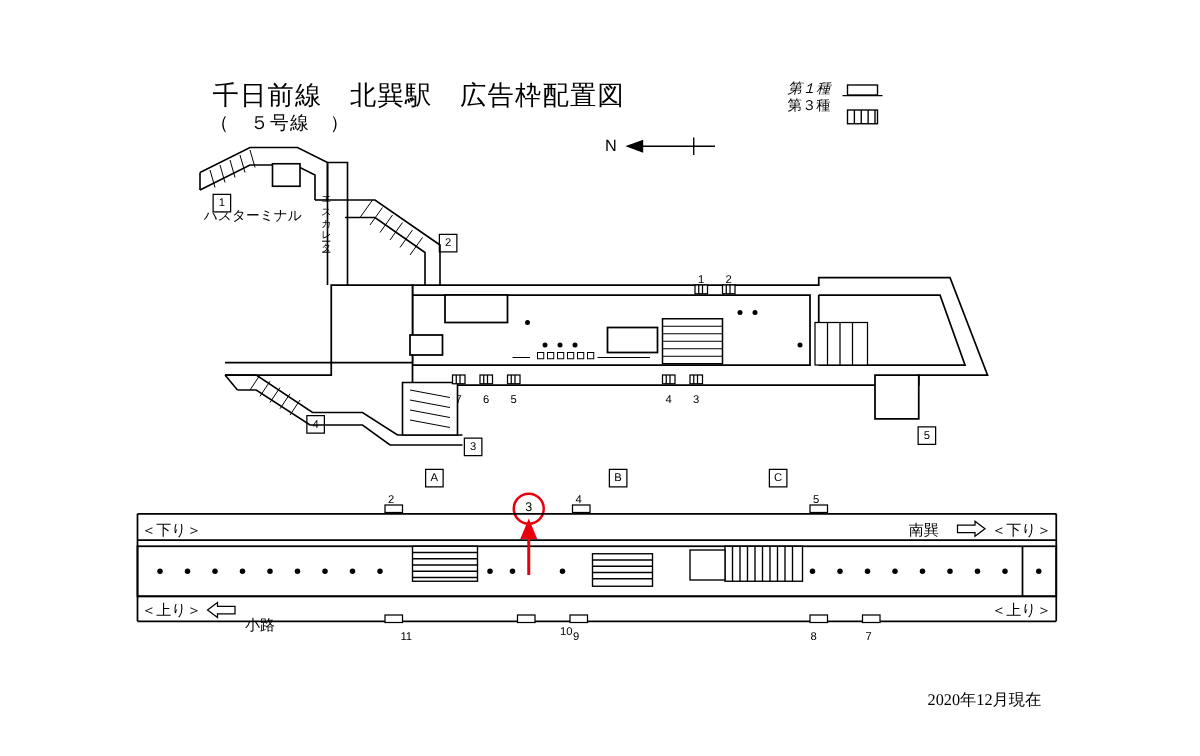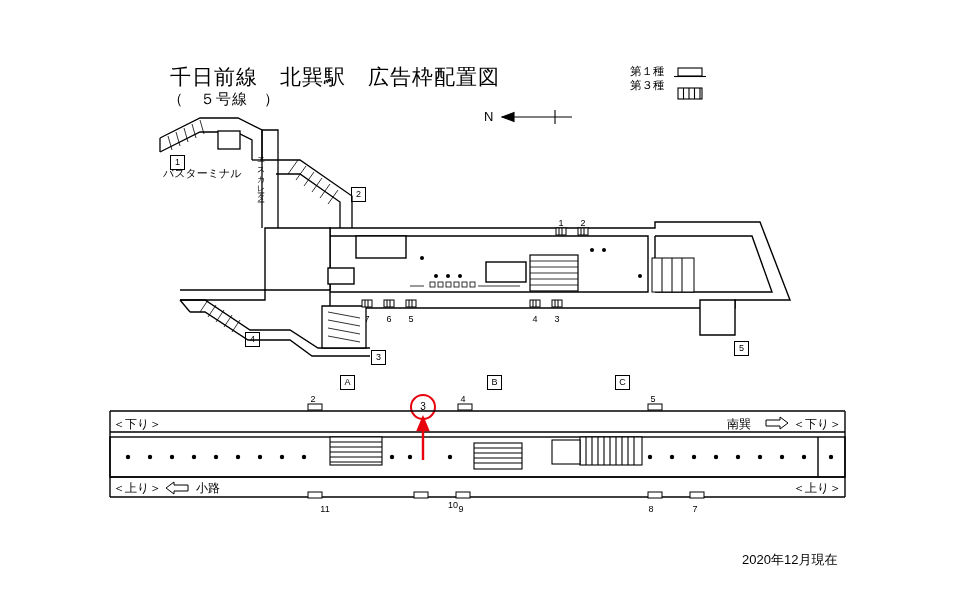--- a/index.html
+++ b/index.html
@@ -7,41 +7,41 @@
        font-family:"Liberation Sans", sans-serif;color:#000;}
   #stage{position:absolute;left:0;top:0;width:960px;height:605px;}
   svg{position:absolute;left:0;top:0;width:960px;height:605px;overflow:visible;}
   .t{position:absolute;white-space:nowrap;line-height:1;}
   .title{font-size:21px;letter-spacing:1px;}
   .subtitle{font-size:15px;letter-spacing:1px;}
   .lbl{font-size:11px;}
   .lbl-sm{font-size:9px;}
   .lbl-xs{font-size:8px;}
   .legend{font-size:11.5px;}
-  .date{font-size:13px;}
+  .date{font-size:13px;font-family:Liberation Serif, serif;}
   .dir{font-size:12px;}
   .boxnum{position:absolute;border:1px solid #000;font-size:9px;
           width:13px;height:13px;line-height:13px;text-align:center;background:#fff;}
   .plainnum{position:absolute;font-size:9px;text-align:center;}
   .circ-red{position:absolute;border:2.2px solid #e8000d;border-radius:50%;
             width:26px;height:26px;box-sizing:border-box;background:#fff;}
   .circ-red span{display:block;width:100%;text-align:center;font-size:10px;line-height:22px;color:#000;}
   .evbox{position:absolute;border:1px solid #000;font-size:7px;line-height:9px;
          text-align:center;background:#fff;}
   .rot{writing-mode:vertical-rl;text-orientation:upright;}
 </style>
 </head>
 <body>
 
 <div id="stage">
 
   <div class="t title" style="left:170px;top:66px;">千日前線　北巽駅　広告枠配置図</div>
   <div class="t subtitle" style="left:168px;top:91px;">（　５号線　）</div>
 
-  <div class="t legend" style="left:630px;top:66px;">第１種</div>
+  <div class="t legend" style="left:630px;top:66px;font-style:italic;">第１種</div>
   <div class="t legend" style="left:630px;top:80px;">第３種</div>
 
   <div class="t" style="left:484px;top:110px;font-size:13px;">N</div>
 
   <div class="t date" style="left:742px;top:553px;">2020年12月現在</div>
 
   <div class="t lbl" style="left:163px;top:168px;text-align:right;">バスターミナル</div>
   <div class="t lbl" style="left:361px;top:240px;">駅 長 室</div>
   <div class="t lbl" style="left:491px;top:269px;">券売機</div>
   <div class="t lbl" style="left:659px;top:240px;">Ｗ Ｃ</div>
@@ -81,21 +81,21 @@
   <div class="plainnum" style="left:413px;top:500px;width:12px;margin-left:34px;">10</div>
   <div class="plainnum" style="left:456px;top:504px;width:10px;">9</div>
   <div class="plainnum" style="left:646px;top:504px;width:10px;">8</div>
   <div class="plainnum" style="left:690px;top:504px;width:10px;">7</div>
 
   <div class="t dir" style="left:113px;top:418px;">＜下り＞</div>
   <div class="t dir" style="left:793px;top:418px;">＜下り＞</div>
   <div class="t dir" style="left:113px;top:482px;">＜上り＞</div>
   <div class="t dir" style="left:793px;top:482px;">＜上り＞</div>
   <div class="t dir" style="left:727px;top:418px;">南巽</div>
-  <div class="t dir" style="left:196px;top:482px;">小路</div>
+  <div class="t dir" style="left:196px;top:494px;">小路</div>
   <div class="evbox" style="left:559px;top:445px;width:16px;height:11px;">EV</div>
 
   <svg viewBox="0 0 960 605">
     <g stroke="#000" fill="none" stroke-width="1.1">
 
       <g>
         <rect x="678" y="68" width="24" height="8" fill="#fff"></rect>
         <line x1="674" y1="76.5" x2="706" y2="76.5"></line>
       </g>
       <g>

